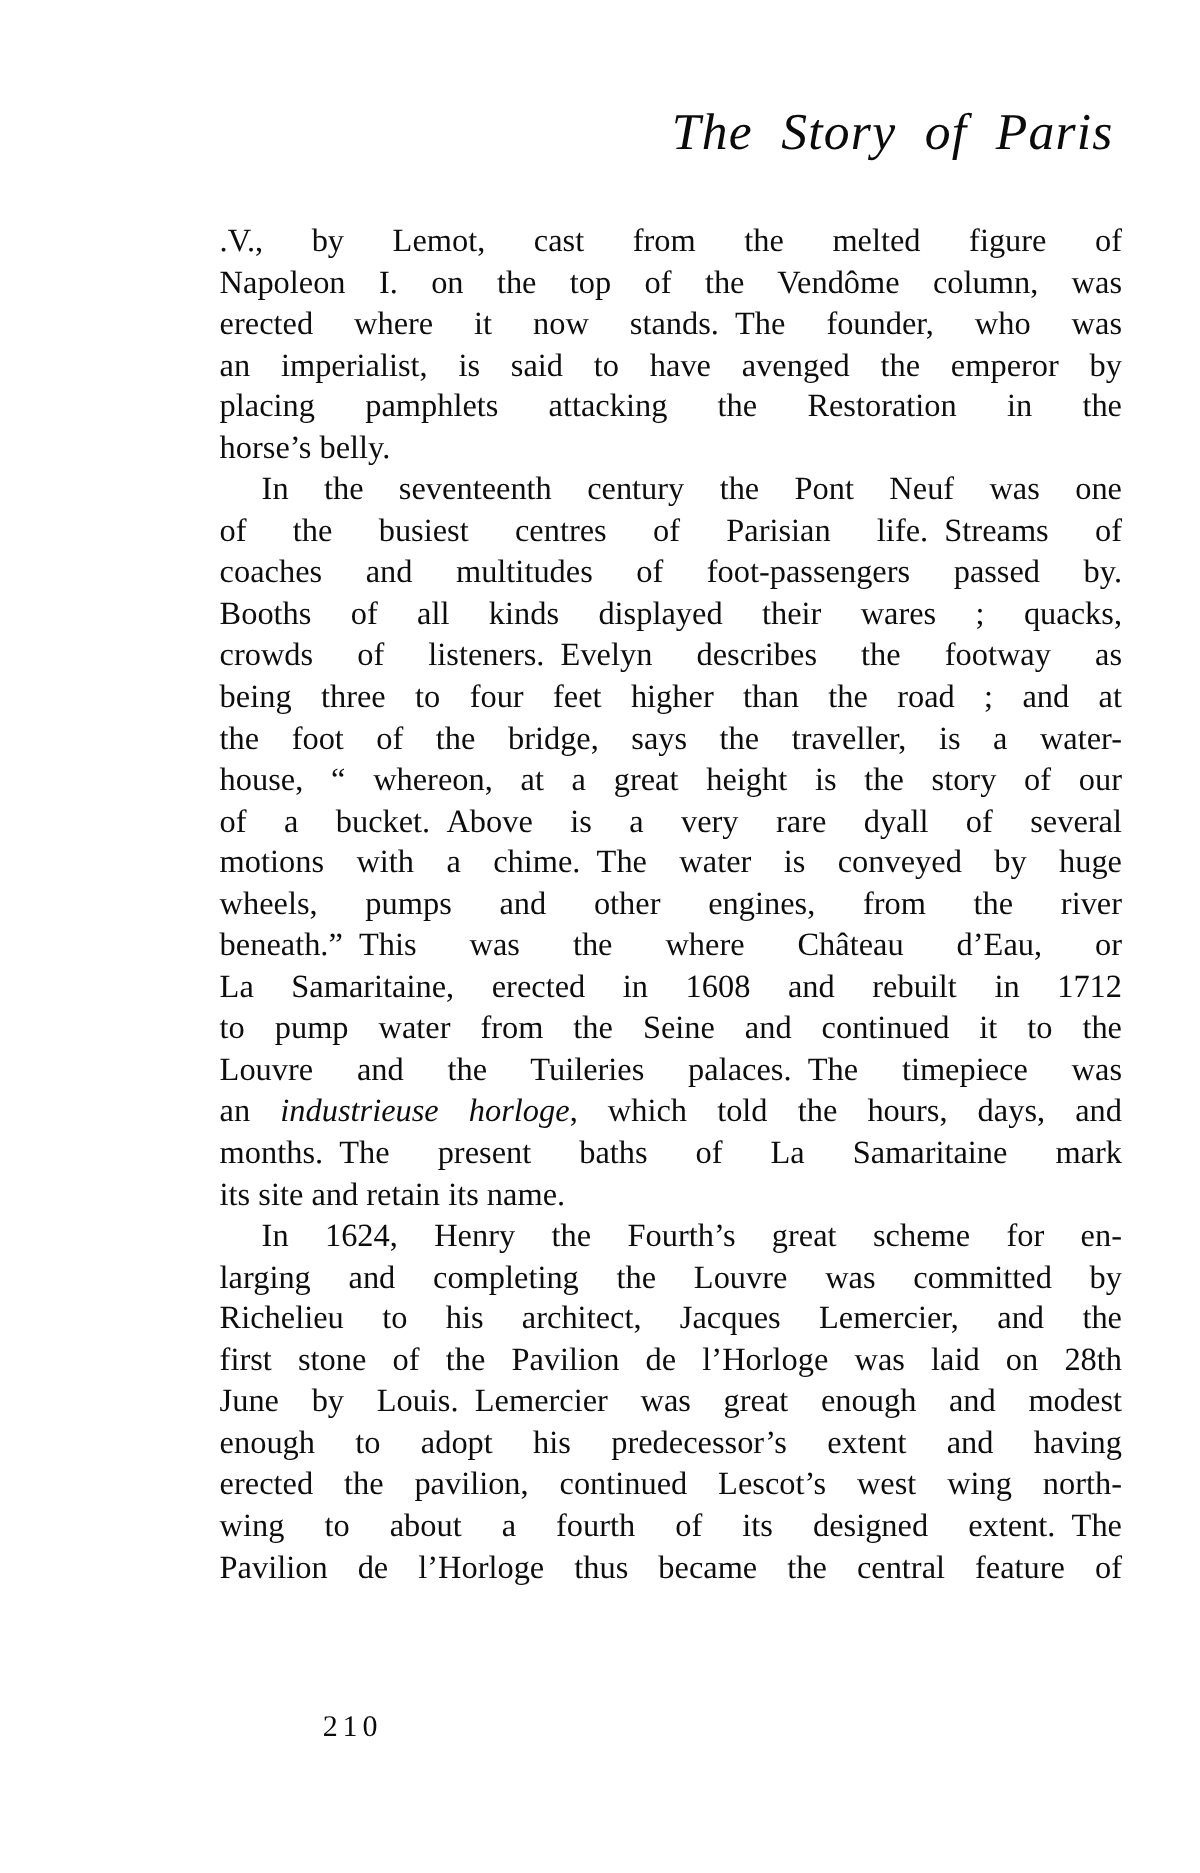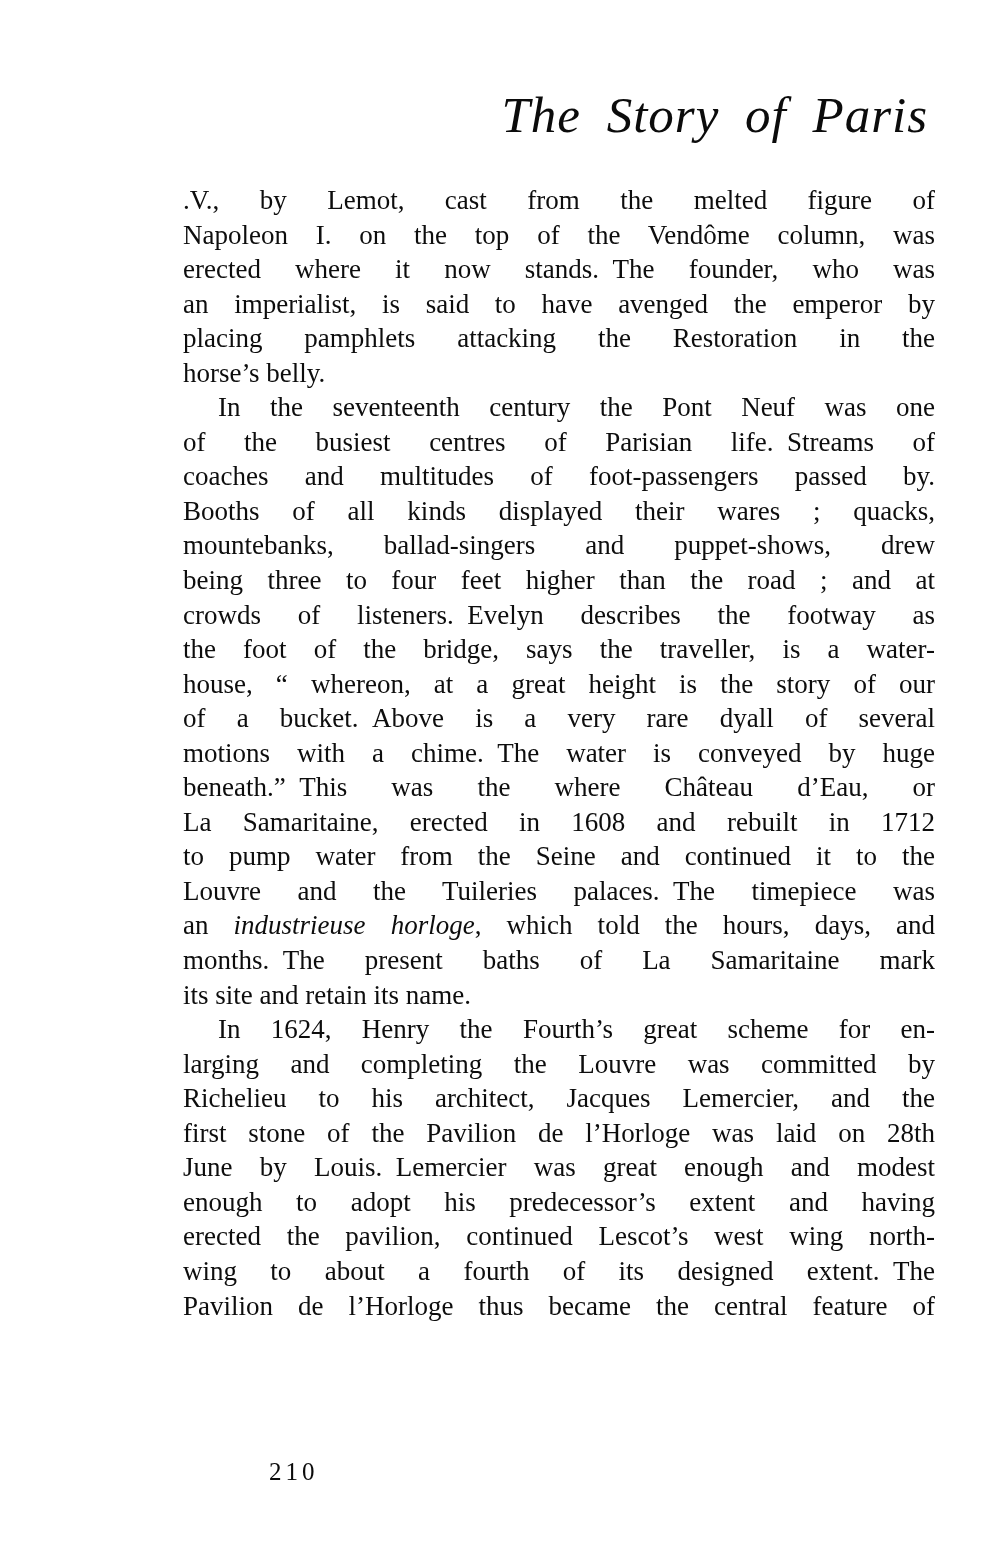--- a/index.html
+++ b/index.html
@@ -14,21 +14,21 @@
     background: #ffffff;
     overflow: hidden;
     font-family: "Liberation Serif", "DejaVu Serif", serif;
     color: #0d0d0d;
   }
   .running-head {
     position: absolute;
     top: 86px;
     right: 72px;
     font-style: italic;
-    font-size: 51px;
+    font-size: 43px;
     letter-spacing: 1px;
     word-spacing: 12px;
     white-space: nowrap;
     color: #0b0b0b;
   }
   .text-block {
     position: absolute;
     left: 183px;
     top: 183px;
     width: 752px;
@@ -53,47 +53,46 @@
   .line i {
     font-style: italic;
   }
   .page-number {
     position: absolute;
     left: 269px;
     top: 1426px;
     font-size: 25px;
     letter-spacing: 4px;
     color: #0b0b0b;
-    margin-top: 32px;
   }
 </style>
 </head>
 <body>
 
 <div class="page">
   <div class="running-head">The Story of Paris</div>
 
   <div class="text-block">
       <div class="line"><span>.V., by Lemot, cast from the melted figure of</span></div>
       <div class="line"><span>Napoleon I. on the top of the Vendôme column, was</span></div>
       <div class="line"><span>erected where it now stands. The founder, who was</span></div>
       <div class="line"><span>an imperialist, is said to have avenged the emperor by</span></div>
       <div class="line"><span>placing pamphlets attacking the Restoration in the</span></div>
       <div class="line no-just"><span>horse’s belly.</span></div>
       <div class="line indent"><span>In the seventeenth century the Pont Neuf was one</span></div>
       <div class="line"><span>of the busiest centres of Parisian life. Streams of</span></div>
       <div class="line"><span>coaches and multitudes of foot-passengers passed by.</span></div>
       <div class="line"><span>Booths of all kinds displayed their wares ; quacks,</span></div>
-      <div class="line"><span>mountebanks, ballad-singers and puppet-shows, drew</span></div>
+      <div class="line"><span>crowds of listeners. Evelyn describes the footway as</span></div>
       <div class="line"><span>being three to four feet higher than the road ; and at</span></div>
-      <div class="line"><span>crowds of listeners. Evelyn describes the footway as</span></div>
       <div class="line"><span>the foot of the bridge, says the traveller, is a water-</span></div>
       <div class="line"><span>house, “ whereon, at a great height is the story of our</span></div>
       <div class="line"><span>of a bucket. Above is a very rare dyall of several</span></div>
       <div class="line"><span>motions with a chime. The water is conveyed by huge</span></div>
+      <div class="line"><span>wheels, pumps and other engines, from the river</span></div>
       <div class="line"><span>beneath.” This was the where Château d’Eau, or</span></div>
       <div class="line"><span>La Samaritaine, erected in 1608 and rebuilt in 1712</span></div>
       <div class="line"><span>to pump water from the Seine and continued it to the</span></div>
       <div class="line"><span>Louvre and the Tuileries palaces. The timepiece was</span></div>
       <div class="line"><span>an </span><i>industrieuse horloge</i><span>, which told the hours, days, and</span></div>
       <div class="line"><span>months. The present baths of La Samaritaine mark</span></div>
       <div class="line no-just"><span>its site and retain its name.</span></div>
       <div class="line indent"><span>In 1624, Henry the Fourth’s great scheme for en-</span></div>
       <div class="line"><span>larging and completing the Louvre was committed by</span></div>
       <div class="line"><span>Richelieu to his architect, Jacques Lemercier, and the</span></div>

